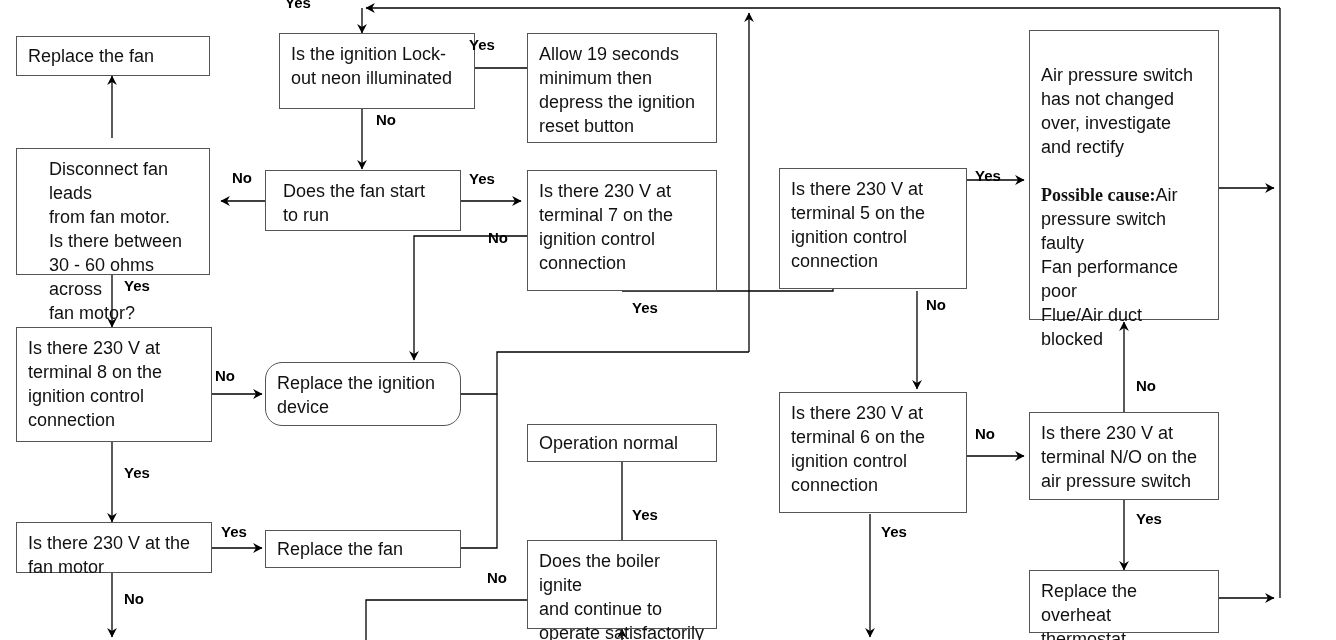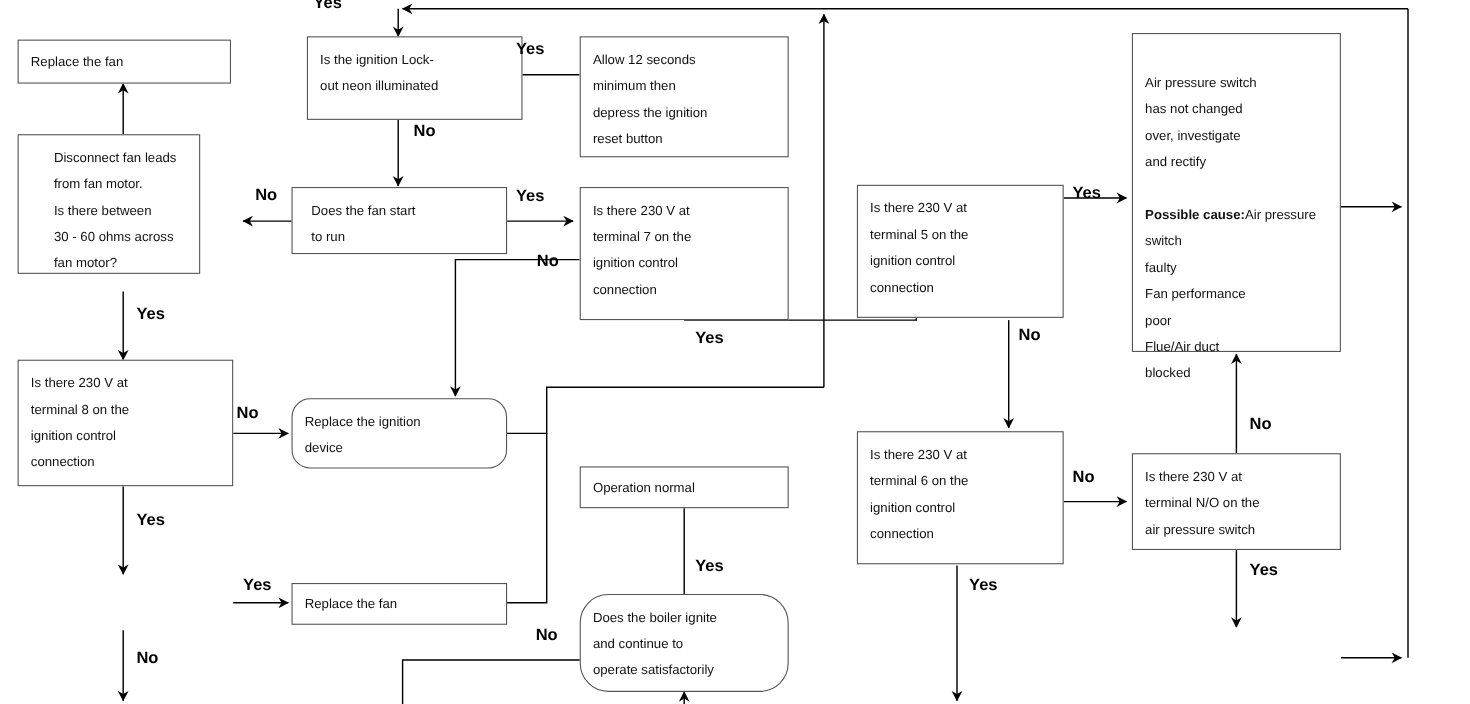--- a/index.html
+++ b/index.html
@@ -14,32 +14,33 @@
     background: #ffffff;
     overflow: hidden;
     font-family: "Liberation Sans", sans-serif;
   }
   .node {
     position: absolute;
     box-sizing: border-box;
     border: 1.4px solid #555555;
     background: #ffffff;
     color: #111111;
-    font-size: 12px;
+    font-size: 18px;
     line-height: 24px;
     padding: 8px 10px 8px 11px;
     white-space: pre-line;
     z-index: 3;
   }
   .node.center-v {
     display: flex;
     align-items: center;
   }
   .node b {
     font-weight: bold;
+    font-family: Liberation Serif, serif;
   }
   .edge-label {
     position: absolute;
     font-size: 15px;
     font-weight: bold;
     color: #000000;
     z-index: 4;
     white-space: nowrap;
   }
   #wires {
@@ -150,56 +151,58 @@
       <path d="M1219,598 L1274,598" marker-end="url(#ah)"></path>
 
       
       <path d="M622,640 L622,629" marker-end="url(#ah)"></path>
 
     </g>
   </svg>
 
   <div class="node center-v" style="left:16px; top:36px; width:194px; height:40px;">Replace the fan</div>
 
-  <div class="node" style="left:16px; top:122px; width:166px; height:127px;padding-left:32px;">Disconnect fan leads
+  <div class="node" style="left:16px; top:148px; width:194px; height:127px;padding-left:32px;">Disconnect fan leads
 from fan motor.
 Is there between
 30 - 60 ohms across
 fan motor?</div>
 
   <div class="node" style="left:16px; top:327px; width:196px; height:115px;">Is there 230 V at
 terminal 8 on the
 ignition control
 connection</div>
 
+  <div class="node" style="left:16px; top:522px; width:196px; height:51px;">Is there 230 V at the
+fan motor</div>
 
   <div class="node" style="left:279px; top:33px; width:196px; height:76px;">Is the ignition Lock-
 out neon illuminated</div>
 
   <div class="node" style="left:265px; top:170px; width:196px; height:61px;padding-left:17px;">Does the fan start
 to run</div>
 
   <div class="node" style="left:265px; top:362px; width:196px; height:64px;border-radius:17px;">Replace the ignition
 device</div>
 
   <div class="node center-v" style="left:265px; top:530px; width:196px; height:38px;">Replace the fan</div>
 
-  <div class="node" style="left:527px; top:33px; width:190px; height:110px;">Allow 12 seconds
+  <div class="node" style="left:527px; top:33px; width:190px; height:110px;">Allow 19 seconds
 minimum then
 depress the ignition
 reset button</div>
 
   <div class="node" style="left:527px; top:170px; width:190px; height:121px;">Is there 230 V at
 terminal 7 on the
 ignition control
 connection</div>
 
   <div class="node center-v" style="left:527px; top:396px; width:190px; height:38px;margin-top:28px;">Operation normal</div>
 
-  <div class="node" style="left:527px; top:540px; width:190px; height:89px;border-radius:26px;">Does the boiler ignite
+  <div class="node" style="left:527px; top:540px; width:190px; height:89px;">Does the boiler ignite
 and continue to
 operate satisfactorily</div>
 
   <div class="node" style="left:779px; top:168px; width:188px; height:121px;">Is there 230 V at
 terminal 5 on the
 ignition control
 connection</div>
 
   <div class="node" style="left:779px; top:392px; width:188px; height:121px;">Is there 230 V at
 terminal 6 on the
@@ -217,20 +220,22 @@
 Fan performance
 poor
 Flue/Air duct
 blocked</span>
   </div>
 
   <div class="node" style="left:1029px; top:412px; width:190px; height:88px;">Is there 230 V at
 terminal N/O on the
 air pressure switch</div>
 
+  <div class="node" style="left:1029px; top:570px; width:190px; height:63px;">Replace the overheat
+thermostat</div>
 
   <div class="edge-label" style="left:285px; top:-6px;">Yes</div>
 
   <div class="edge-label" style="left:469px; top:36px;">Yes</div>
 
   <div class="edge-label" style="left:376px; top:111px;">No</div>
 
   <div class="edge-label" style="left:232px; top:169px;">No</div>
 
   <div class="edge-label" style="left:469px; top:170px;">Yes</div>

